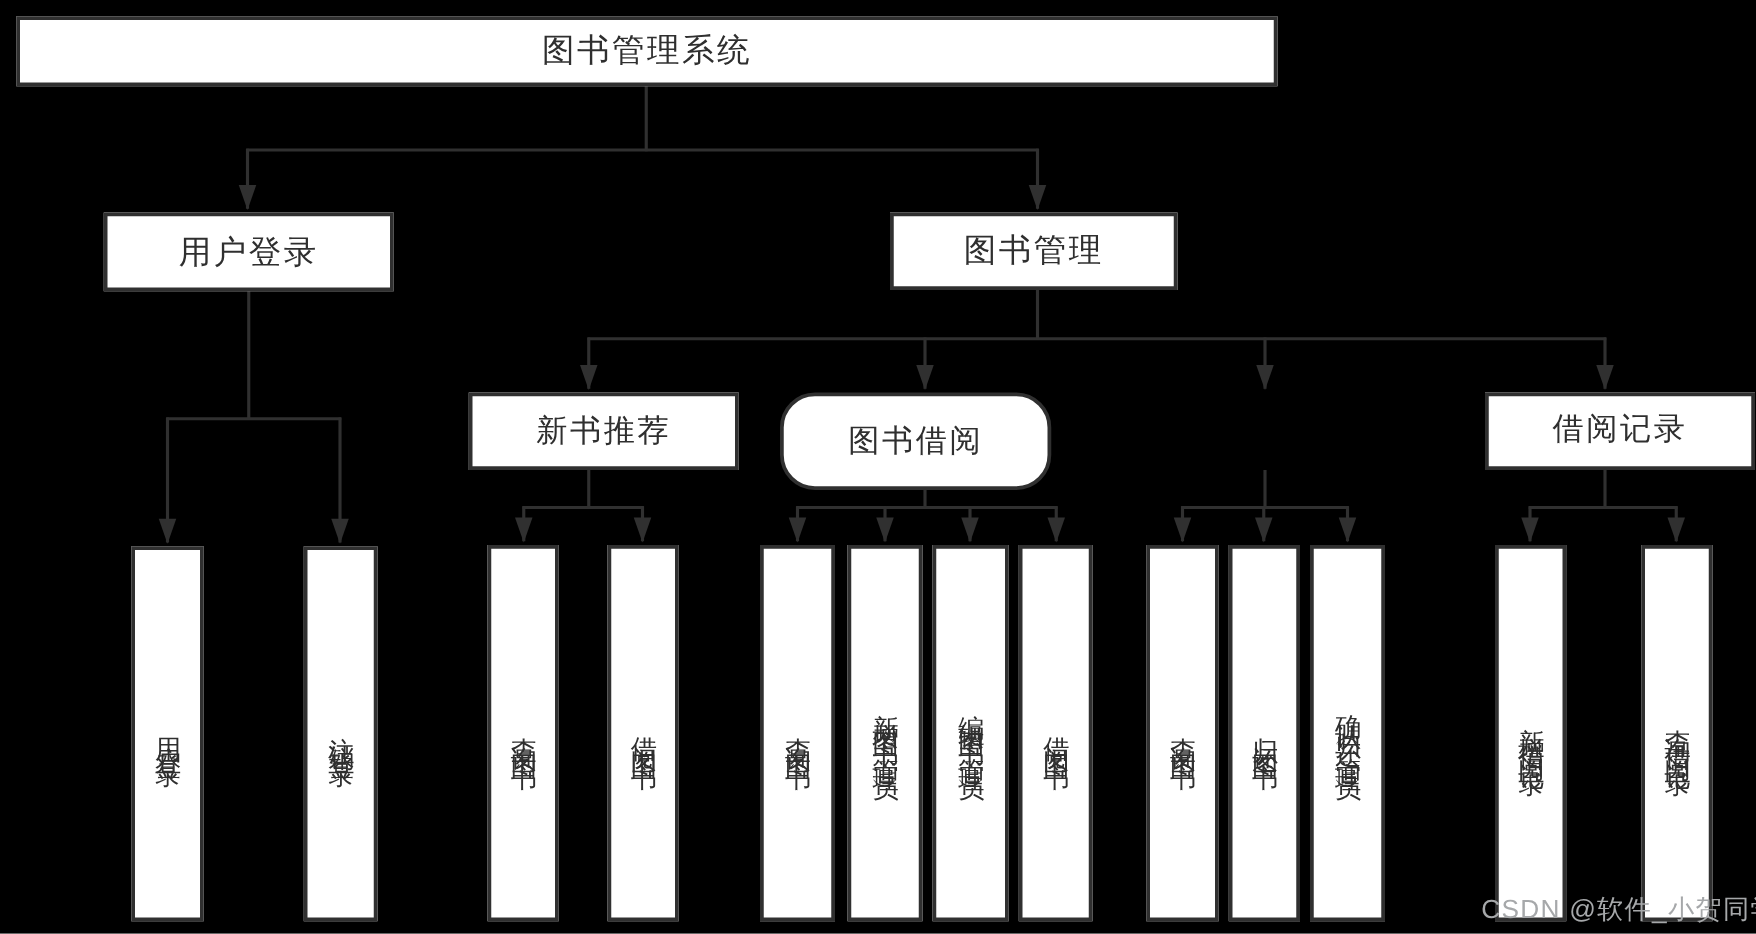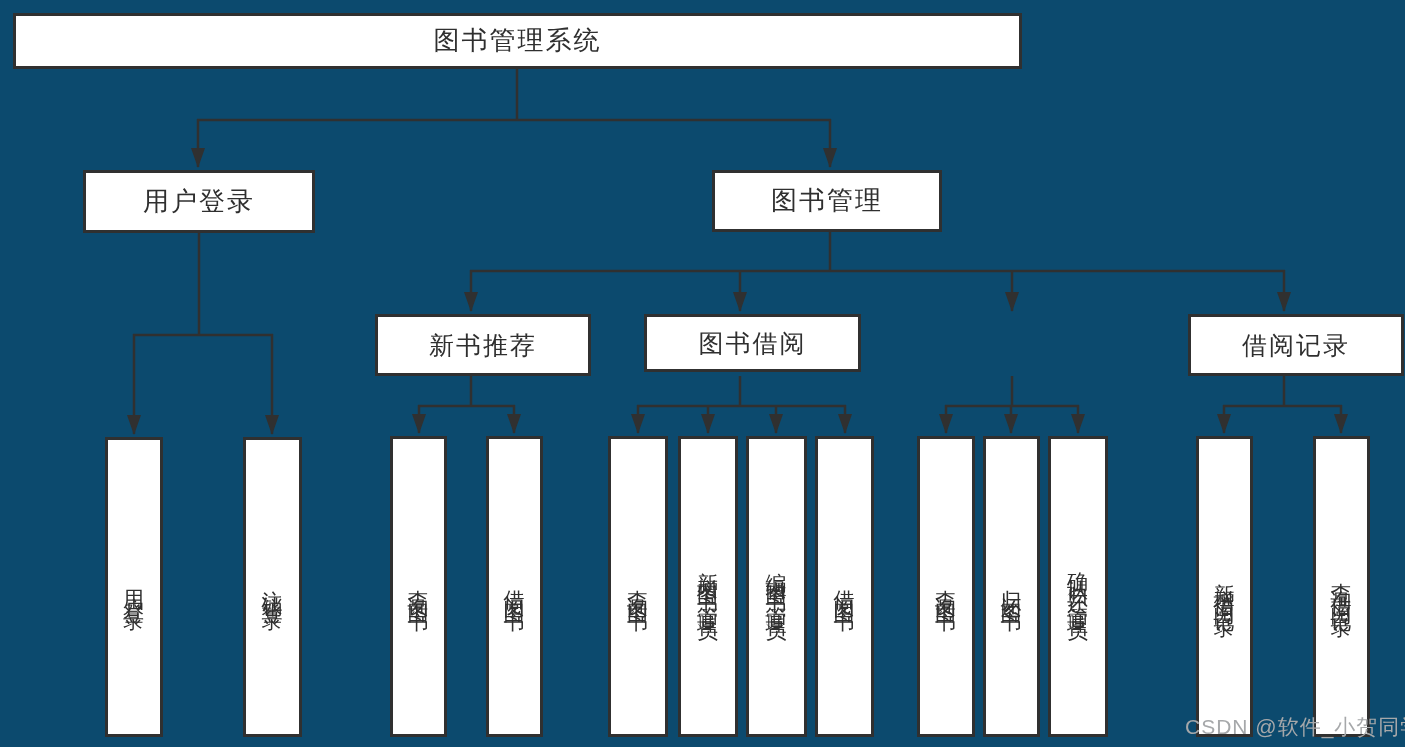--- a/index.html
+++ b/index.html
@@ -1,18 +1,18 @@
 <!DOCTYPE html>
 <html><head>
 <meta charset="utf-8">
 <style>
   html,body{margin:0;padding:0;background:#ffffff;}
   body{font-family:"Liberation Sans","DejaVu Sans",sans-serif;}
   #canvas{
-    position:relative;width:1405px;height:747px;background:#0c4a6e;overflow:hidden;
+    position:relative;width:1405px;height:747px;background:#000000;overflow:hidden;
   }
   #wires{position:absolute;left:0;top:0;pointer-events:none;}
   .node{
     position:absolute;box-sizing:border-box;background:#ffffff;
     border:3px solid #303030;color:#2f2f2f;
     display:flex;align-items:center;justify-content:center;
     text-align:center;line-height:1.2;
   }
   .root{border-width:3px;font-size:26px;letter-spacing:2px;}
   .lvl2{font-size:26px;letter-spacing:2px;}
@@ -81,22 +81,22 @@
       <line x1="1341" y1="405" x2="1341" y2="433" marker-end="url(#ah)"></line>
     </g>
   </svg>
 
   <div class="node root" style="left:13px;top:13px;width:1009px;height:56px;">图书管理系统</div>
 
   <div class="node lvl2" style="left:83px;top:170px;width:232px;height:63px;">用户登录</div>
   <div class="node lvl2" style="left:712px;top:170px;width:230px;height:62px;">图书管理</div>
 
   <div class="node lvl3" style="left:363px;top:314px;width:216px;height:62px;">新书推荐</div>
-  <div class="node lvl3" style="left:632px;top:314px;width:217px;height:58px;">图书借阅</div>
-  <div class="node lvl3" style="left:1176px;top:314px;width:216px;height:62px;">借阅记录</div>
+  <div class="node lvl3" style="left:612px;top:314px;width:217px;height:78px;border-radius:28px;">图书借阅</div>
+  <div class="node lvl3" style="left:1176px;top:314px;width:216px;height:62px;font-family:Liberation Mono, monospace;">借阅记录</div>
 
   <div class="node leaf" style="left:105px;top:437px;width:58px;height:300px;">用户登录</div>
   <div class="node leaf" style="left:243px;top:437px;width:59px;height:300px;">注销登录</div>
 
   <div class="node leaf" style="left:390px;top:436px;width:57px;height:301px;">查询图书</div>
   <div class="node leaf" style="left:486px;top:436px;width:57px;height:301px;">借阅图书</div>
 
   <div class="node leaf" style="left:608px;top:436px;width:60px;height:301px;">查询图书</div>
   <div class="node leaf" style="left:678px;top:436px;width:60px;height:301px;">新增图书（管理员）</div>
   <div class="node leaf" style="left:746px;top:436px;width:61px;height:301px;">编辑图书（管理员）</div>

